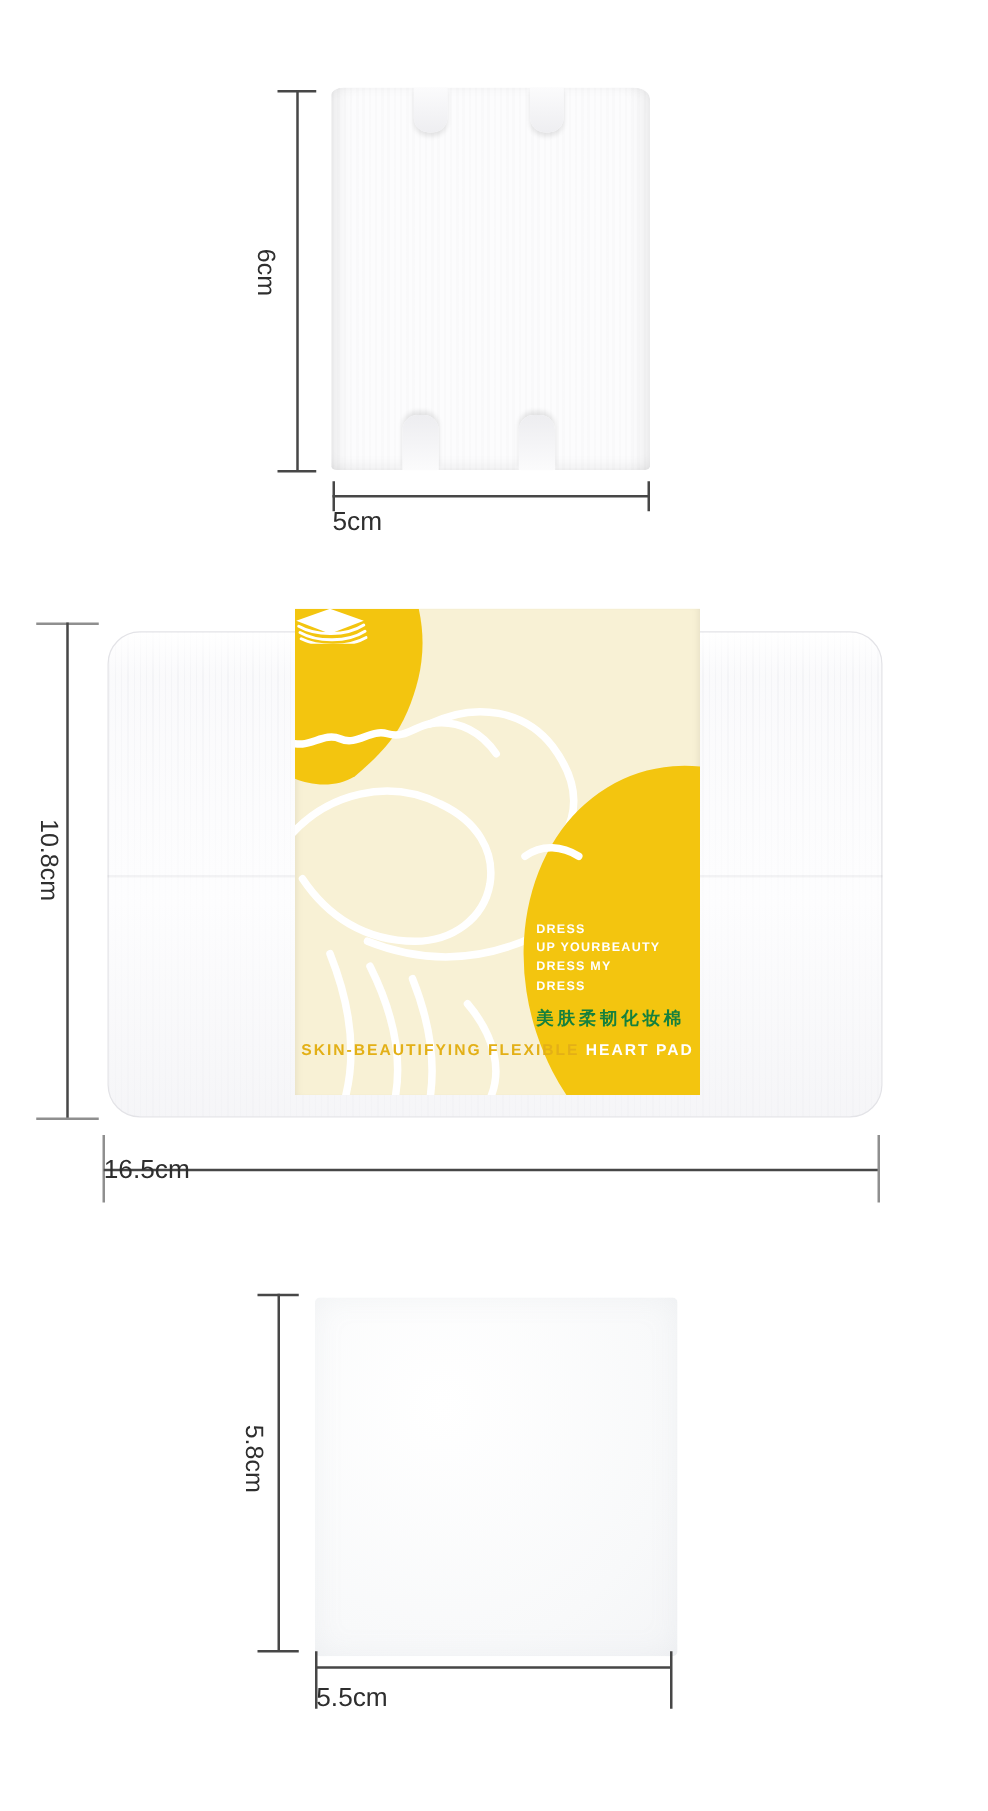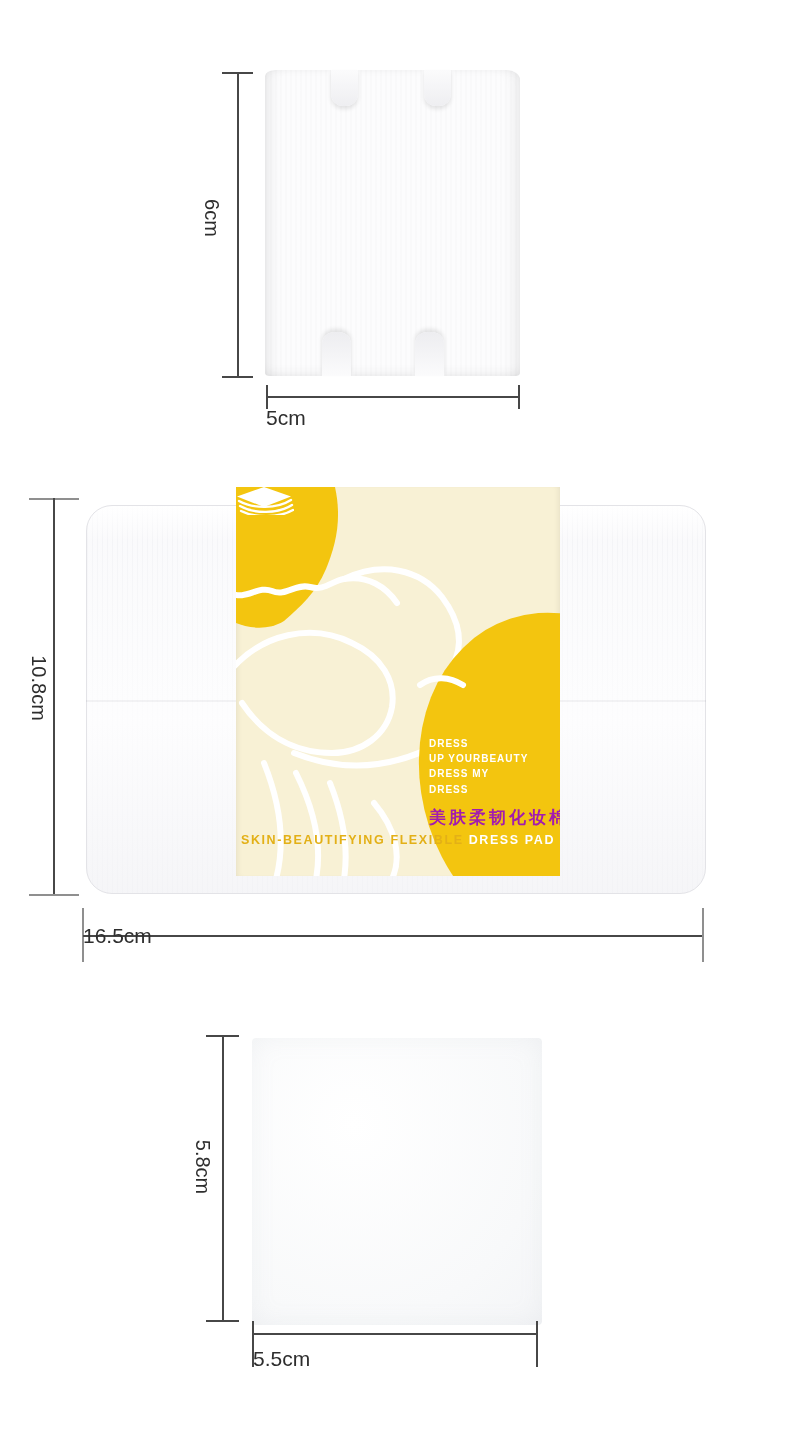--- a/index.html
+++ b/index.html
@@ -35,21 +35,21 @@
            border:1px solid #e3e3e7;box-sizing:border-box;
            background-image:
              linear-gradient(180deg,rgba(255,255,255,0.95) 0%,rgba(246,246,249,0.55) 9%,rgba(253,253,254,0.9) 55%,rgba(243,243,246,0.8) 100%),
              repeating-linear-gradient(90deg,rgba(172,178,190,0.17) 0 1px,transparent 1px 5px)}
   .seam{position:absolute;left:86px;top:700px;width:620px;height:1.5px;background:rgba(70,70,80,0.06)}
   .band{position:absolute;left:236px;top:487px;width:324px;height:389px;background:var(--cream);overflow:hidden;
         box-shadow:inset 5px 0 7px -5px rgba(0,0,0,0.10),inset -5px 0 7px -5px rgba(0,0,0,0.10)}
   .band svg{position:absolute;left:0;top:0}
   .slogan{position:absolute;left:193px;top:249px;color:#fff;font-weight:bold;font-size:10px;
           letter-spacing:1px;line-height:15.2px;white-space:nowrap}
-  .cnname{position:absolute;left:193px;top:319px;color:#a21caf;font-weight:bold;font-size:17px;
+  .cnname{position:absolute;left:193px;top:319px;color:#15803d;font-weight:bold;font-size:14px;
           letter-spacing:3px;white-space:nowrap}
   .enname{position:absolute;left:0;top:346px;width:324px;text-align:center;font-weight:bold;
           font-size:12.5px;letter-spacing:1.6px;color:var(--gold);white-space:nowrap}
   .enname .white-part{color:#fff;margin-left:5px}
   .padstack{position:absolute;left:238px;top:292px}
 </style>
 </head>
 <body>
 
 <div class="canvas">
@@ -112,21 +112,21 @@
     <svg class="padstack" width="58" height="28" viewBox="0 0 58 28">
       <path d="M28,0 L55,9.5 L28,20 L1,9.5 Z" fill="#ffffff"></path>
       <path d="M3,14 C17,22 41,22 55,13" fill="none" stroke="#ffffff" stroke-width="2.4" stroke-linecap="round"></path>
       <path d="M4,19 C18,27 42,27 56,18" fill="none" stroke="#ffffff" stroke-width="2.4" stroke-linecap="round"></path>
       <path d="M5,24 C19,31 43,31 57,23" fill="none" stroke="#ffffff" stroke-width="2.4" stroke-linecap="round"></path>
     </svg>
 
     <div class="cnname">美肤柔韧化妆棉</div>
 
     <div class="enname">
-      <span>SKIN-BEAUTIFYING FLEXIBLE</span><span class="white-part">DRESS PAD</span>
+      <span>SKIN-BEAUTIFYING FLEXIBLE</span><span class="white-part">HEART PAD</span>
     </div>
   </div>
 
   <div>
     <i class="tick gray" style="left:82px;top:908px;height:54px"></i>
     <i class="hline" style="left:83px;top:935px;width:620px"></i>
     <i class="tick gray" style="left:702px;top:908px;height:54px"></i>
     <span class="dlabel" style="left:83px;top:924px;width:620px">16.5cm</span>
   </div>
 

